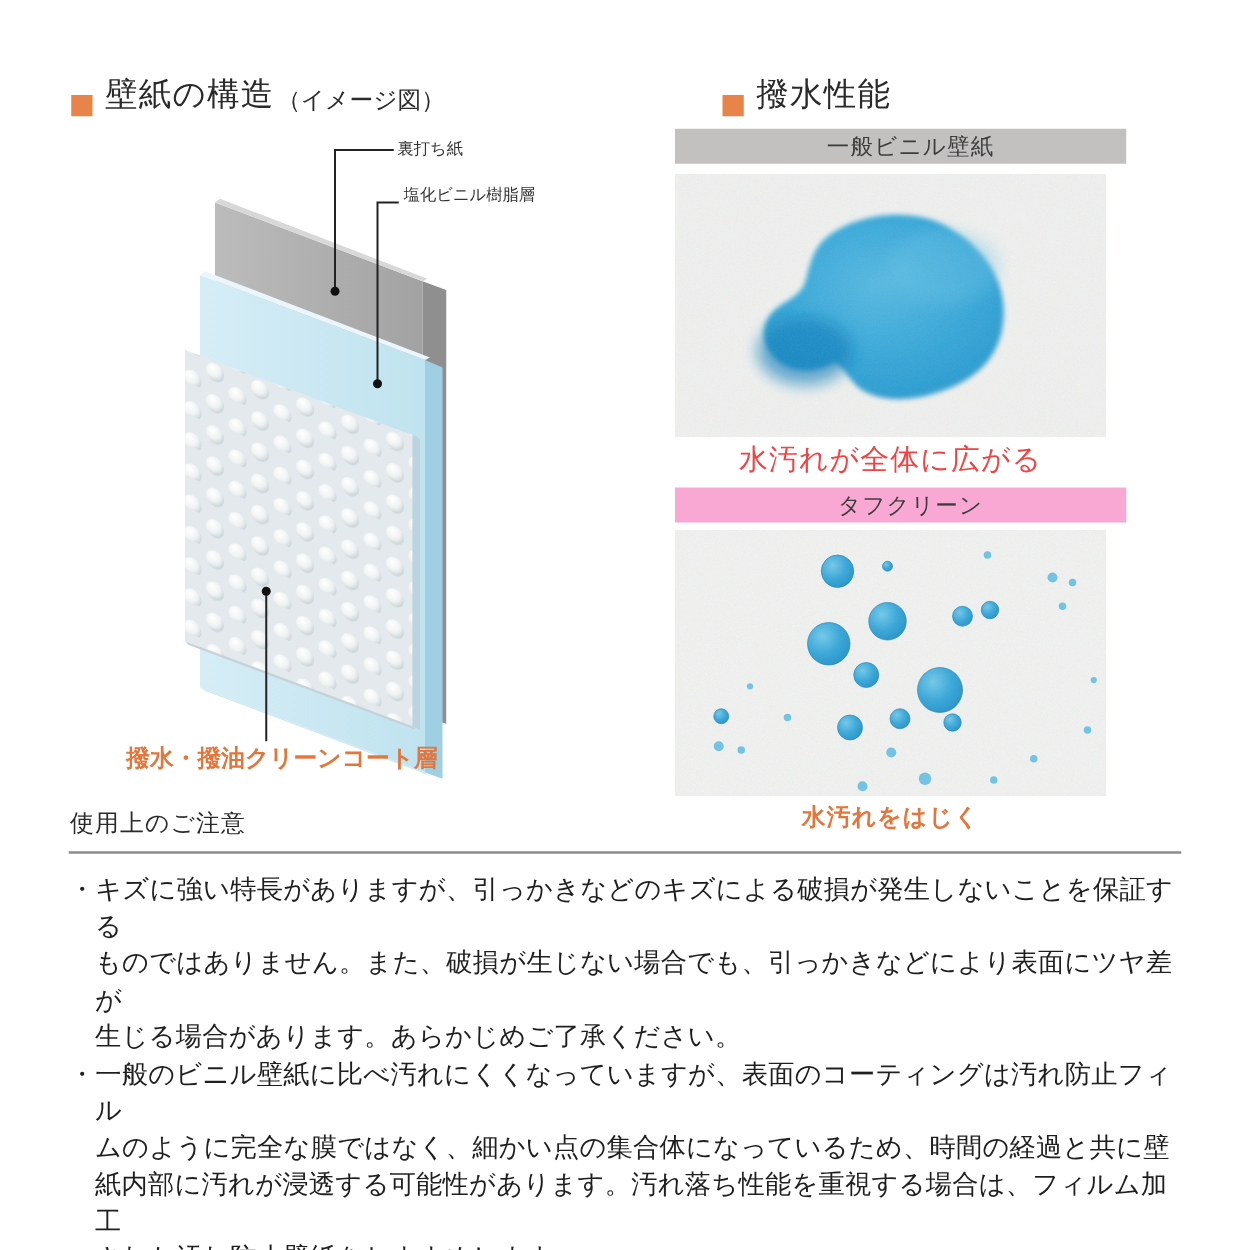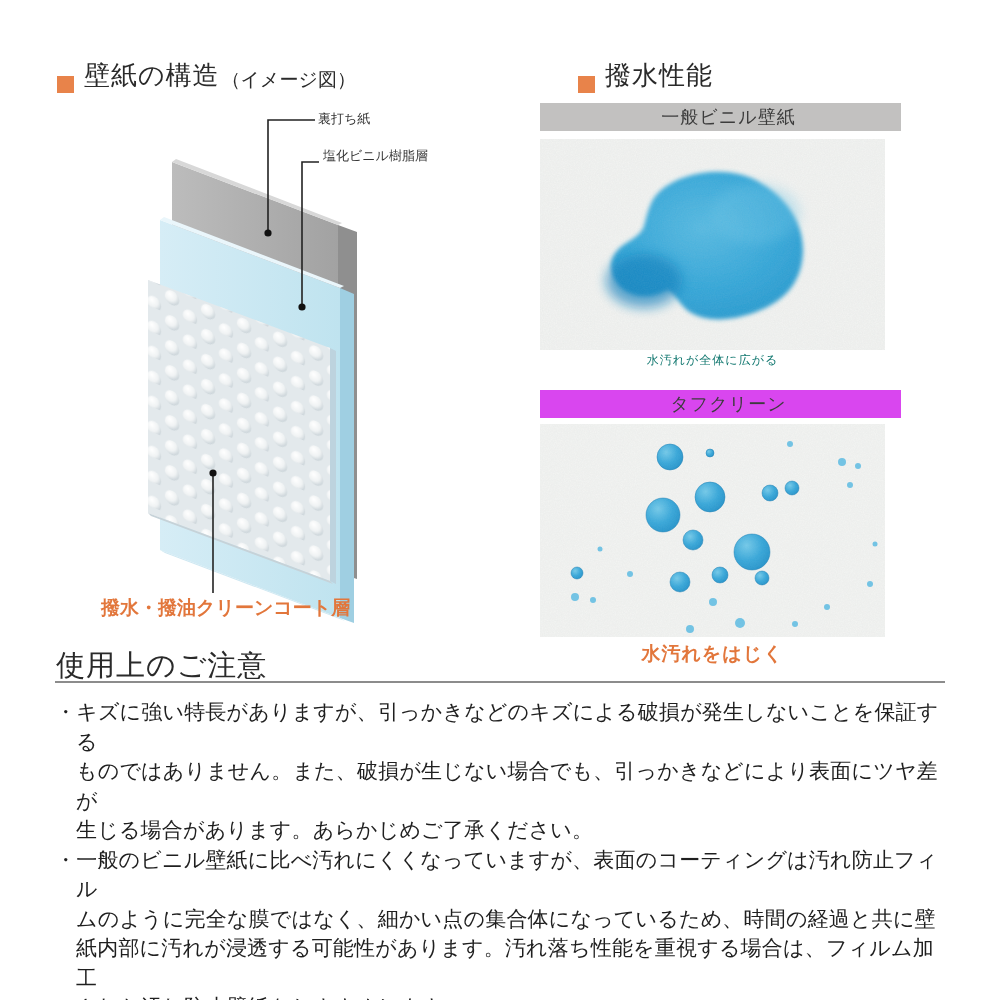--- a/index.html
+++ b/index.html
@@ -19,30 +19,30 @@
   .diagram svg{position:absolute;left:0;top:0;}
   .dg-label{position:absolute;font-size:13px;color:#333;white-space:nowrap;line-height:20px;}
   #lbl-backing{left:263px;top:14px;}
   #lbl-vinyl{left:268px;top:51px;}
   #lbl-coat{left:46px;top:503px;font-weight:bold;color:#E2763B;font-size:19px;}
 
   
   .bar{position:absolute;left:540px;width:345px;height:28px;display:flex;align-items:center;justify-content:center;
        font-size:18px;color:#3c3c3c;letter-spacing:1px;padding-left:16px;}
   #bar1{top:103px;background:#C2C1C0;}
-  #bar2{top:390px;background:#d946ef;}
+  #bar2{top:390px;background:#f9a8d4;}
   .photo{position:absolute;left:540px;width:345px;overflow:hidden;}
   #photo1{top:139px;height:211px;}
   #photo2{top:424px;height:213px;}
-  .caption{position:absolute;left:540px;width:345px;text-align:center;font-size:12px;color:#0f766e;letter-spacing:1px;}
+  .caption{position:absolute;left:540px;width:345px;text-align:center;font-size:23px;color:#ef4444;letter-spacing:1px;}
   #cap1{top:352px;}
   #cap2{top:641px;color:#E2763B;font-weight:bold;font-size:19px;font-family:Liberation Serif, serif;}
 
   
-  #notes-title{position:absolute;left:56px;top:646px;font-size:29px;color:#2a2a2a;letter-spacing:1px;}
+  #notes-title{position:absolute;left:56px;top:646px;font-size:19px;color:#2a2a2a;letter-spacing:1px;}
   #notes-rule{position:absolute;left:55px;top:681px;width:890px;border-top:2px solid #8c8c8c;}
   .notes-list{position:absolute;left:55px;top:697px;width:892px;font-size:21px;line-height:29.5px;color:#1f1f1f;}
   .note{white-space:pre-line;padding-left:21px;text-indent:-21px;letter-spacing:0.2px;}
 </style>
 </head>
 <body>
 
 <div class="page">
 
   <div class="sec-title" id="title-left">

